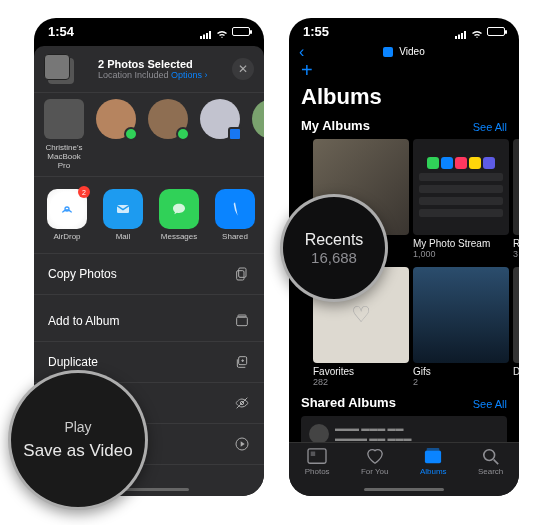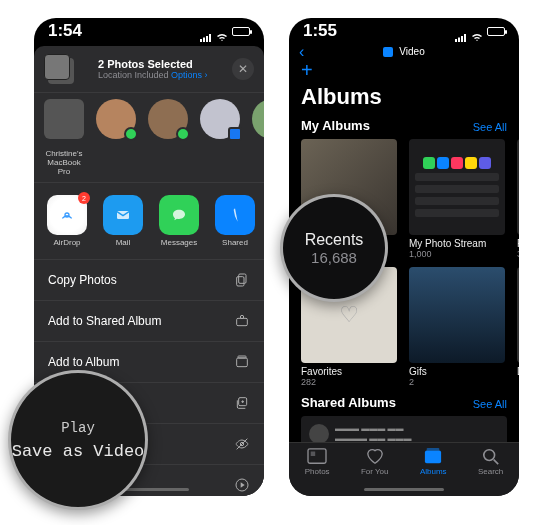--- a/index.html
+++ b/index.html
@@ -22,21 +22,21 @@
   }
   .phone.left { left: 34px; top: 18px; }
   .phone.right { left: 289px; top: 18px; }
 
   .status-bar {
     height: 26px;
     display: flex;
     align-items: center;
     justify-content: space-between;
     padding: 0 14px;
-    font-size: 17px;
+    font-size: 13px;
     font-weight: 600;
   }
   .status-icons { display: flex; gap: 4px; align-items: center; }
   .sig { width: 12px; height: 8px; display: inline-block; }
   .wifi { width: 12px; height: 9px; display: inline-block; }
   .batt { width: 18px; height: 9px; border: 1px solid #fff; border-radius: 2px; position: relative; }
   .batt::after { content: ""; position: absolute; right: -3px; top: 2px; width: 2px; height: 4px; background: #fff; border-radius: 1px; }
   .batt .fill { background: #fff; height: 100%; width: 75%; border-radius: 1px; }
 
   
@@ -66,21 +66,21 @@
     width: 22px; height: 22px; border-radius: 11px; background: #3a3a3c;
     color: #aaa; display: flex; align-items: center; justify-content: center;
     font-size: 12px; margin-left: auto;
   }
 
   .contacts-row { display: flex; gap: 8px; padding: 6px 8px; overflow: hidden; }
   .contact { width: 44px; text-align: center; flex: none; }
   .contact .av { width: 40px; height: 40px; border-radius: 20px; background: #3c6; margin: 0 auto; position: relative; }
   .contact .badge { position: absolute; bottom: -2px; right: -2px; width: 14px; height: 14px; border-radius: 7px; background: #30d158; border: 2px solid #2c2c2e; }
   .contact .badge.fb { width: 14px; height: 14px; border-radius: 3px; background: #1877f2; bottom: -2px; right: -2px; }
-  .contact .lbl { font-size: 8px; color: #ccc; line-height: 1.1; margin-top: 11px; }
+  .contact .lbl { font-size: 8px; color: #ccc; line-height: 1.1; margin-top: 5px; }
   .av.mac { background: #555; border-radius: 6px; }
 
   .apps-row { display: flex; gap: 10px; padding: 12px 10px; border-top: 1px solid #3a3a3c; border-bottom: 1px solid #3a3a3c; }
   .app { width: 46px; text-align: center; flex: none; }
   .app .ic { width: 40px; height: 40px; border-radius: 10px; margin: 0 auto; display: flex; align-items: center; justify-content: center; position: relative; }
   .app .albl { font-size: 8px; color: #ccc; margin-top: 3px; }
   .ic.airdrop { background: radial-gradient(circle,#fff 60%,#eee); color: #0a84ff; }
   .ic.messages { background: #30d158; color: #fff; }
   .ic.mail { background: #1d9bf0; color: #fff; }
   .ic.spark { background: #0a84ff; color: #fff; }
@@ -89,35 +89,35 @@
   .actions { flex: 1; overflow: hidden; }
   .action {
     padding: 12px 14px;
     border-bottom: 1px solid #3a3a3c;
     display: flex;
     align-items: center;
     justify-content: space-between;
     font-size: 12px;
     background: #2c2c2e;
   }
-  .action:nth-child(1) { }
+  .action:nth-child(1) { margin-bottom: 6px; }
   .aic { width: 16px; height: 16px; opacity: .8; }
 
   .home-ind { position: absolute; bottom: 5px; left: 50%; width: 80px; height: 3px; background: #666; border-radius: 2px; transform: translateX(-50%); }
 
   
   .rtitle { display: flex; align-items: center; gap: 6px; justify-content: center; font-size: 10px; padding: 2px 0; }
   .rtitle .back { position: absolute; left: 10px; color: #0a84ff; font-size: 16px; }
   .plus { color: #0a84ff; font-size: 20px; padding: 0 12px; }
   h1.al { font-size: 22px; font-weight: 700; padding: 2px 12px 8px; }
   .sec-head { display: flex; justify-content: space-between; align-items: flex-end; padding: 0 12px 6px; }
   .sec-head .ttl { font-size: 13px; font-weight: 600; }
   .sec-head .see { font-size: 11px; color: #0a84ff; }
 
-  .album-row { display: flex; gap: 12px; padding: 0 12px 8px; overflow: hidden; }
+  .album-row { display: flex; gap: 4px; padding: 0 24px 8px; overflow: hidden; }
   .album { width: 96px; flex: none; }
   .album .cov { width: 96px; height: 96px; border-radius: 4px; background: #333; display: flex; align-items: center; justify-content: center; }
   .album .cov.ctx { background: #1c1c1e; flex-direction: column; gap: 4px; padding: 6px; }
   .album .cov.ctx .line { width: 100%; height: 8px; background: #2c2c2e; border-radius: 2px; }
   .album .cov.ctx .icrow { display: flex; gap: 2px; }
   .album .cov.ctx .icrow span { width: 12px; height: 12px; border-radius: 3px; }
   .album .aname { font-size: 10px; color: #eee; margin-top: 3px; }
   .album .acount { font-size: 9px; color: #8e8e93; }
   .heart { color: #aaa; font-size: 22px; }
 
@@ -140,21 +140,21 @@
     border-radius: 50%;
     background: #1a1a1a;
     border: 3px solid rgba(200,200,200,.85);
     box-shadow: 0 4px 14px rgba(0,0,0,.4);
     display: flex;
     flex-direction: column;
     align-items: center;
     justify-content: center;
     color: #eee;
   }
-  .mag.m1 { left: 8px; top: 370px; width: 140px; height: 140px; font-family: Liberation Mono, monospace; }
+  .mag.m1 { left: 8px; top: 370px; width: 140px; height: 140px; }
   .mag.m1 .l1 { font-size: 14px; color: #ccc; margin-bottom: 6px; }
   .mag.m1 .l2 { font-size: 17px; color: #e8e8e8; }
   .mag.m2 { left: 280px; top: 194px; width: 108px; height: 108px; background: #0f0f10; }
   .mag.m2 .l1 { font-size: 16px; }
   .mag.m2 .l2 { font-size: 15px; color: #8e8e93; }
 </style>
 </head>
 <body>
 
 <div class="phone left">
@@ -260,27 +260,20 @@
 
     <div class="actions">
       <div class="action">
         <span>Copy Photos</span>
         <svg class="aic" viewBox="0 0 24 24">
             <rect x="7" y="3" width="11" height="14" rx="2" fill="none" stroke="#ccc" stroke-width="1.5"></rect>
             <rect x="4" y="7" width="11" height="14" rx="2" fill="none" stroke="#ccc" stroke-width="1.5"></rect>
           </svg>
       </div>
       <div class="action">
-        <span>Add to Shared Album</span>
-        <svg class="aic" viewBox="0 0 24 24">
-            <rect x="4" y="8" width="16" height="11" rx="2" fill="none" stroke="#ccc" stroke-width="1.5"></rect>
-            <circle cx="12" cy="6" r="2.5" fill="none" stroke="#ccc" stroke-width="1.5"></circle>
-          </svg>
-      </div>
-      <div class="action">
         <span>Add to Album</span>
         <svg class="aic" viewBox="0 0 24 24">
             <rect x="4" y="6" width="16" height="13" rx="2" fill="none" stroke="#ccc" stroke-width="1.5"></rect>
             <rect x="6" y="3" width="12" height="3" rx="1" fill="none" stroke="#ccc" stroke-width="1.5"></rect>
           </svg>
       </div>
       <div class="action">
         <span>Duplicate</span>
         <svg class="aic" viewBox="0 0 24 24">
             <rect x="7" y="4" width="12" height="12" rx="2" fill="none" stroke="#ccc" stroke-width="1.5"></rect>

